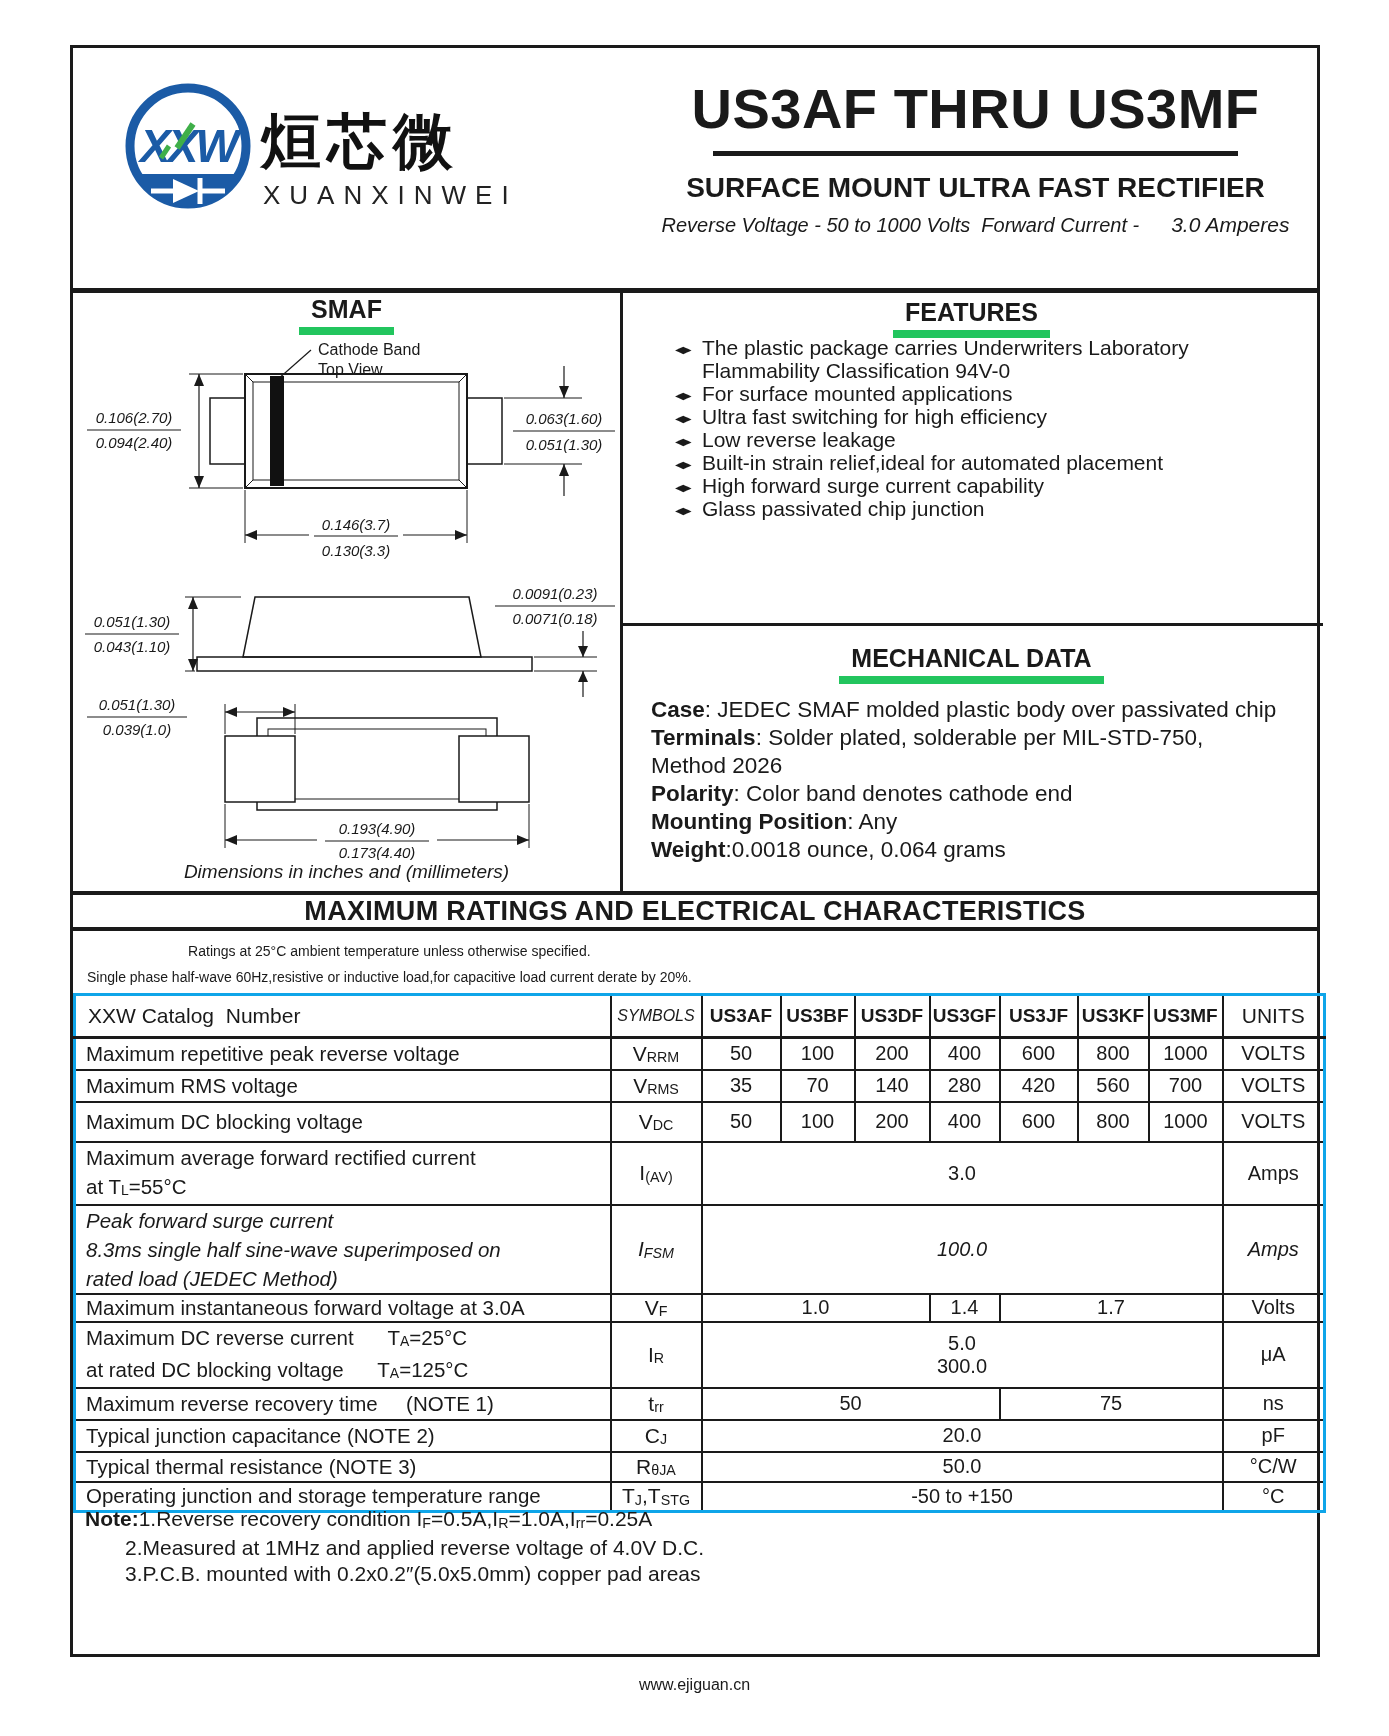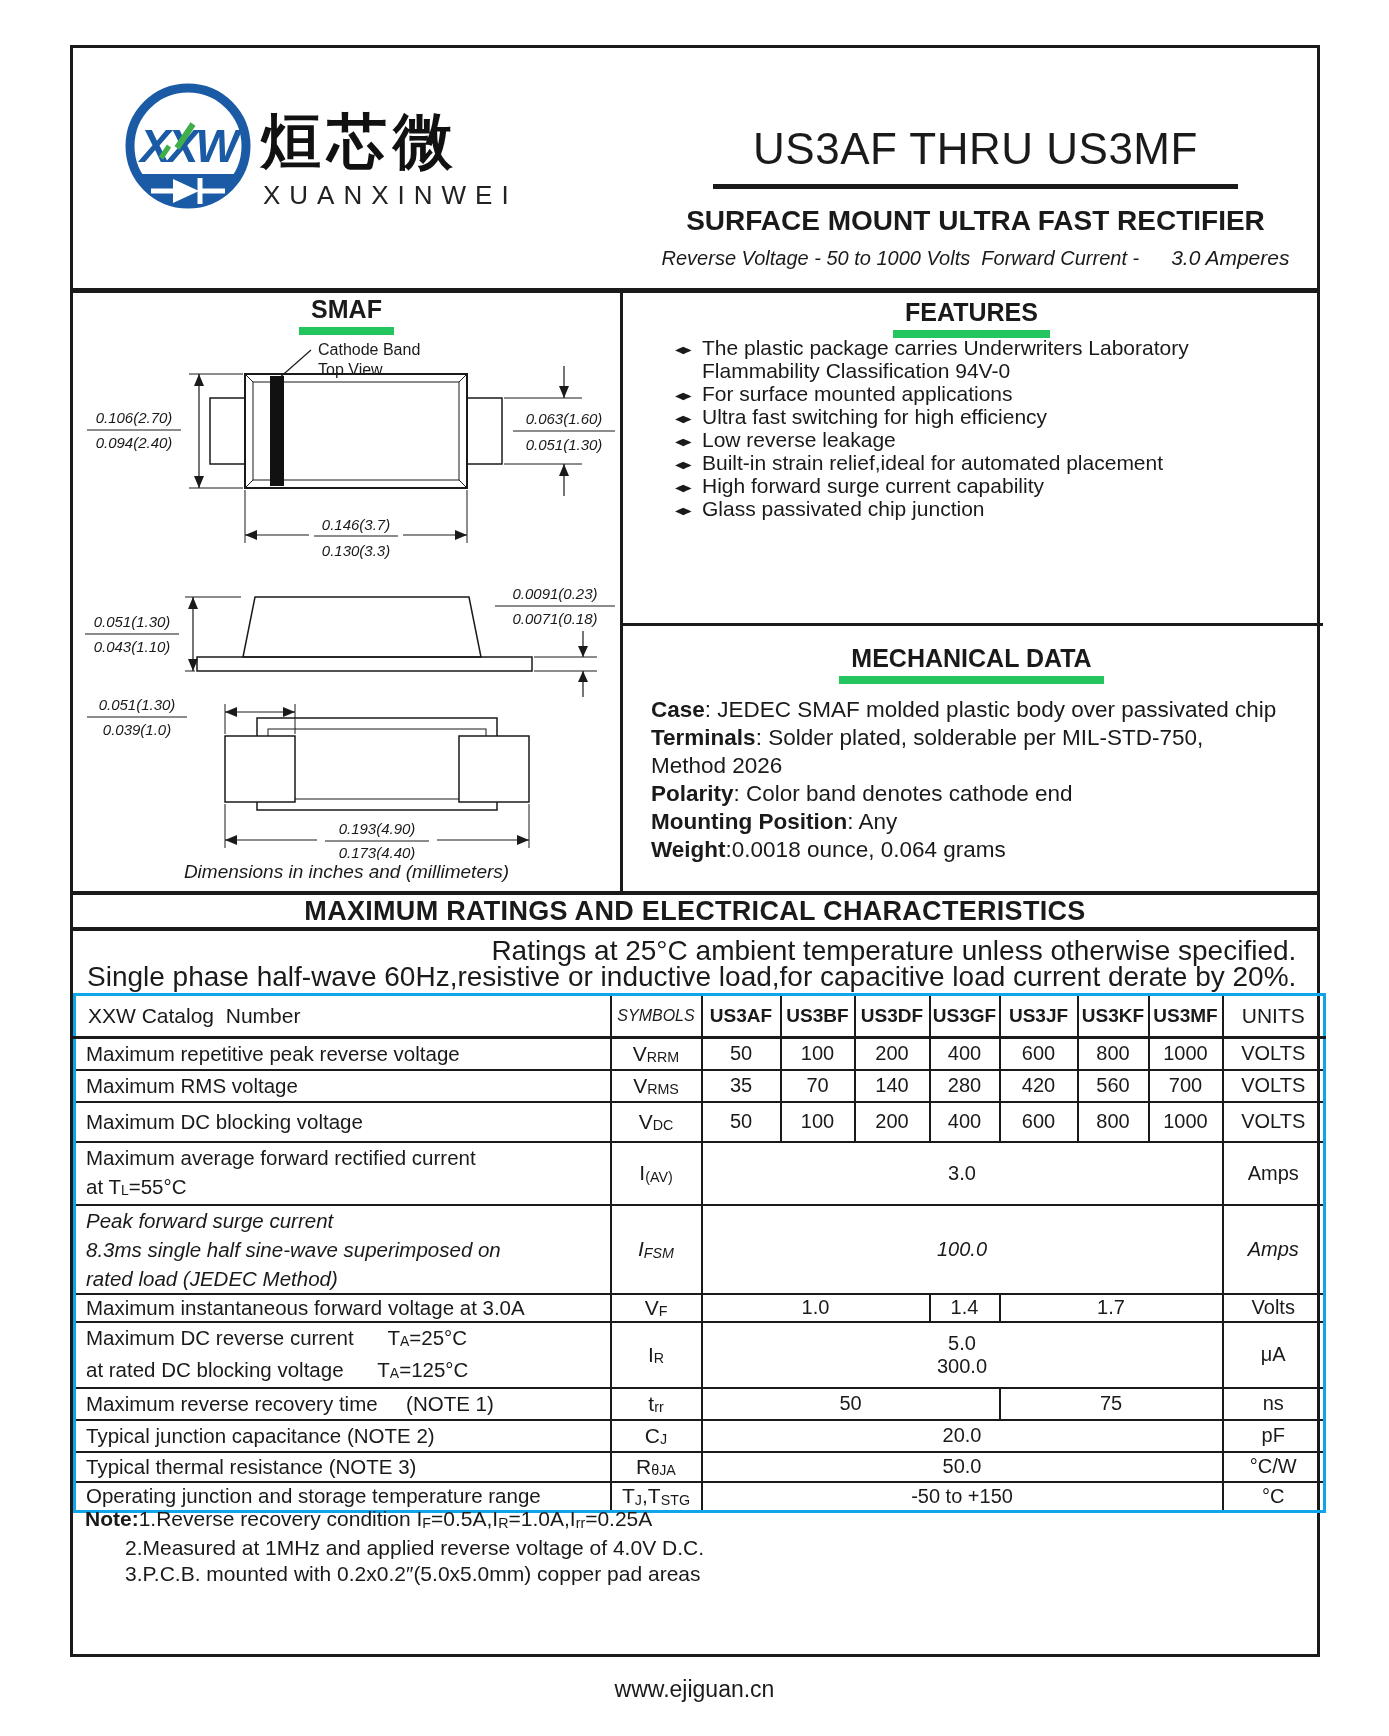--- a/index.html
+++ b/index.html
@@ -8,21 +8,21 @@
     font-family:"Liberation Sans", sans-serif; color:#1a1a1a; overflow:hidden;
   }
   .frame {
     position:absolute; left:70px; top:45px; width:1250px; height:1612px;
     border:3px solid #1a1a1a; box-sizing:border-box; background:#fff;
   }
   .pre { white-space:pre-wrap; }
 
   
   .title-block { position:absolute; left:555px; top:28px; width:695px; text-align:center; }
-  .main-title { font-size:44px; font-weight:normal; letter-spacing:0.5px;margin-top:48px; }
+  .main-title { font-size:56px; font-weight:bold; letter-spacing:0.5px; }
   .title-rule { width:525px; height:5px; background:#1a1a1a; margin:10px auto 0 auto; }
   .subtitle { font-size:28px; font-weight:bold; margin-top:16px; }
   .tagline { font-size:20px; font-style:italic; margin-top:9px; }
   .tagline .amp { margin-left:32px; font-size:21px; }
 
   .header-divider { position:absolute; left:0; top:240px; width:100%; height:5px; background:#1a1a1a; }
   .col-divider { position:absolute; left:547px; top:245px; width:3px; height:598px; background:#1a1a1a; }
   .mech-divider { position:absolute; left:550px; top:575px; width:700px; height:3px; background:#1a1a1a; }
 
   .sec-title { font-size:25px; font-weight:bold; display:inline-block; border-bottom:8px solid #22c55e; padding:0 12px 3px 12px; }
@@ -51,21 +51,21 @@
   .ln { stroke:#1a1a1a; fill:none; }
   .caption { position:absolute; left:0; top:813px; width:547px; text-align:center; font-size:19px; font-style:italic; }
 
   
   .ratings-bar {
     position:absolute; left:0; top:843px; width:100%; height:40px; box-sizing:border-box;
     border-top:4px solid #1a1a1a; border-bottom:4px solid #1a1a1a;
     display:flex; align-items:center; justify-content:center;
     font-size:27px; font-weight:bold; letter-spacing:0.3px;
   }
-  .ratings-intro { position:absolute; left:14px; top:890px; font-size:28px; line-height:26px; text-align:right; }
+  .ratings-intro { position:absolute; left:14px; top:890px; font-size:14px; line-height:26px; text-align:center; }
 
   
   table.ratings { position:absolute; left:0; top:945px; width:1250px; border-collapse:collapse; table-layout:fixed; border:3px solid #0ea5e9; }
   table.ratings td, table.ratings th { border:2px solid #1a1a1a; padding:0; font-weight:normal; overflow:hidden; }
   table.ratings thead th { border-bottom:3px solid #1a1a1a; }
   .c-desc { text-align:left; padding-left:10px !important; font-size:20.5px; }
   .c-mid { text-align:center; font-size:20px; }
   .sym-hdr { font-size:16px; font-style:italic; text-align:center; }
   .part-hdr { font-size:19px; font-weight:bold !important; text-align:center; }
   .units-hdr { font-size:21px; font-weight:normal; text-align:center; }
@@ -76,21 +76,21 @@
   .r-h65 { height:65px; } .r-h30 { height:30px; }
   .desc-line { display:block; line-height:29px; }
   sub { font-size:68%; vertical-align:baseline; position:relative; bottom:-0.12em; }
 
   
   .notes { position:absolute; left:12px; top:1458px; font-size:21px; line-height:25px; text-align:left; }
   .notes .nrow { margin-bottom:1px; }
   .notes .indent { padding-left:40px; }
   .notes b { font-weight:bold; }
 
-  .footer { position:absolute; left:0; top:1676px; width:1389px; text-align:center; font-size:23px; }
+  .footer { position:absolute; left:0; top:1676px; width:1389px; text-align:center; font-size:16px; }
 
   
   .logo { position:absolute; left:40px; top:26px; }
 </style>
 </head>
 <body>
 
 <div class="page">
   <div class="frame">
 

